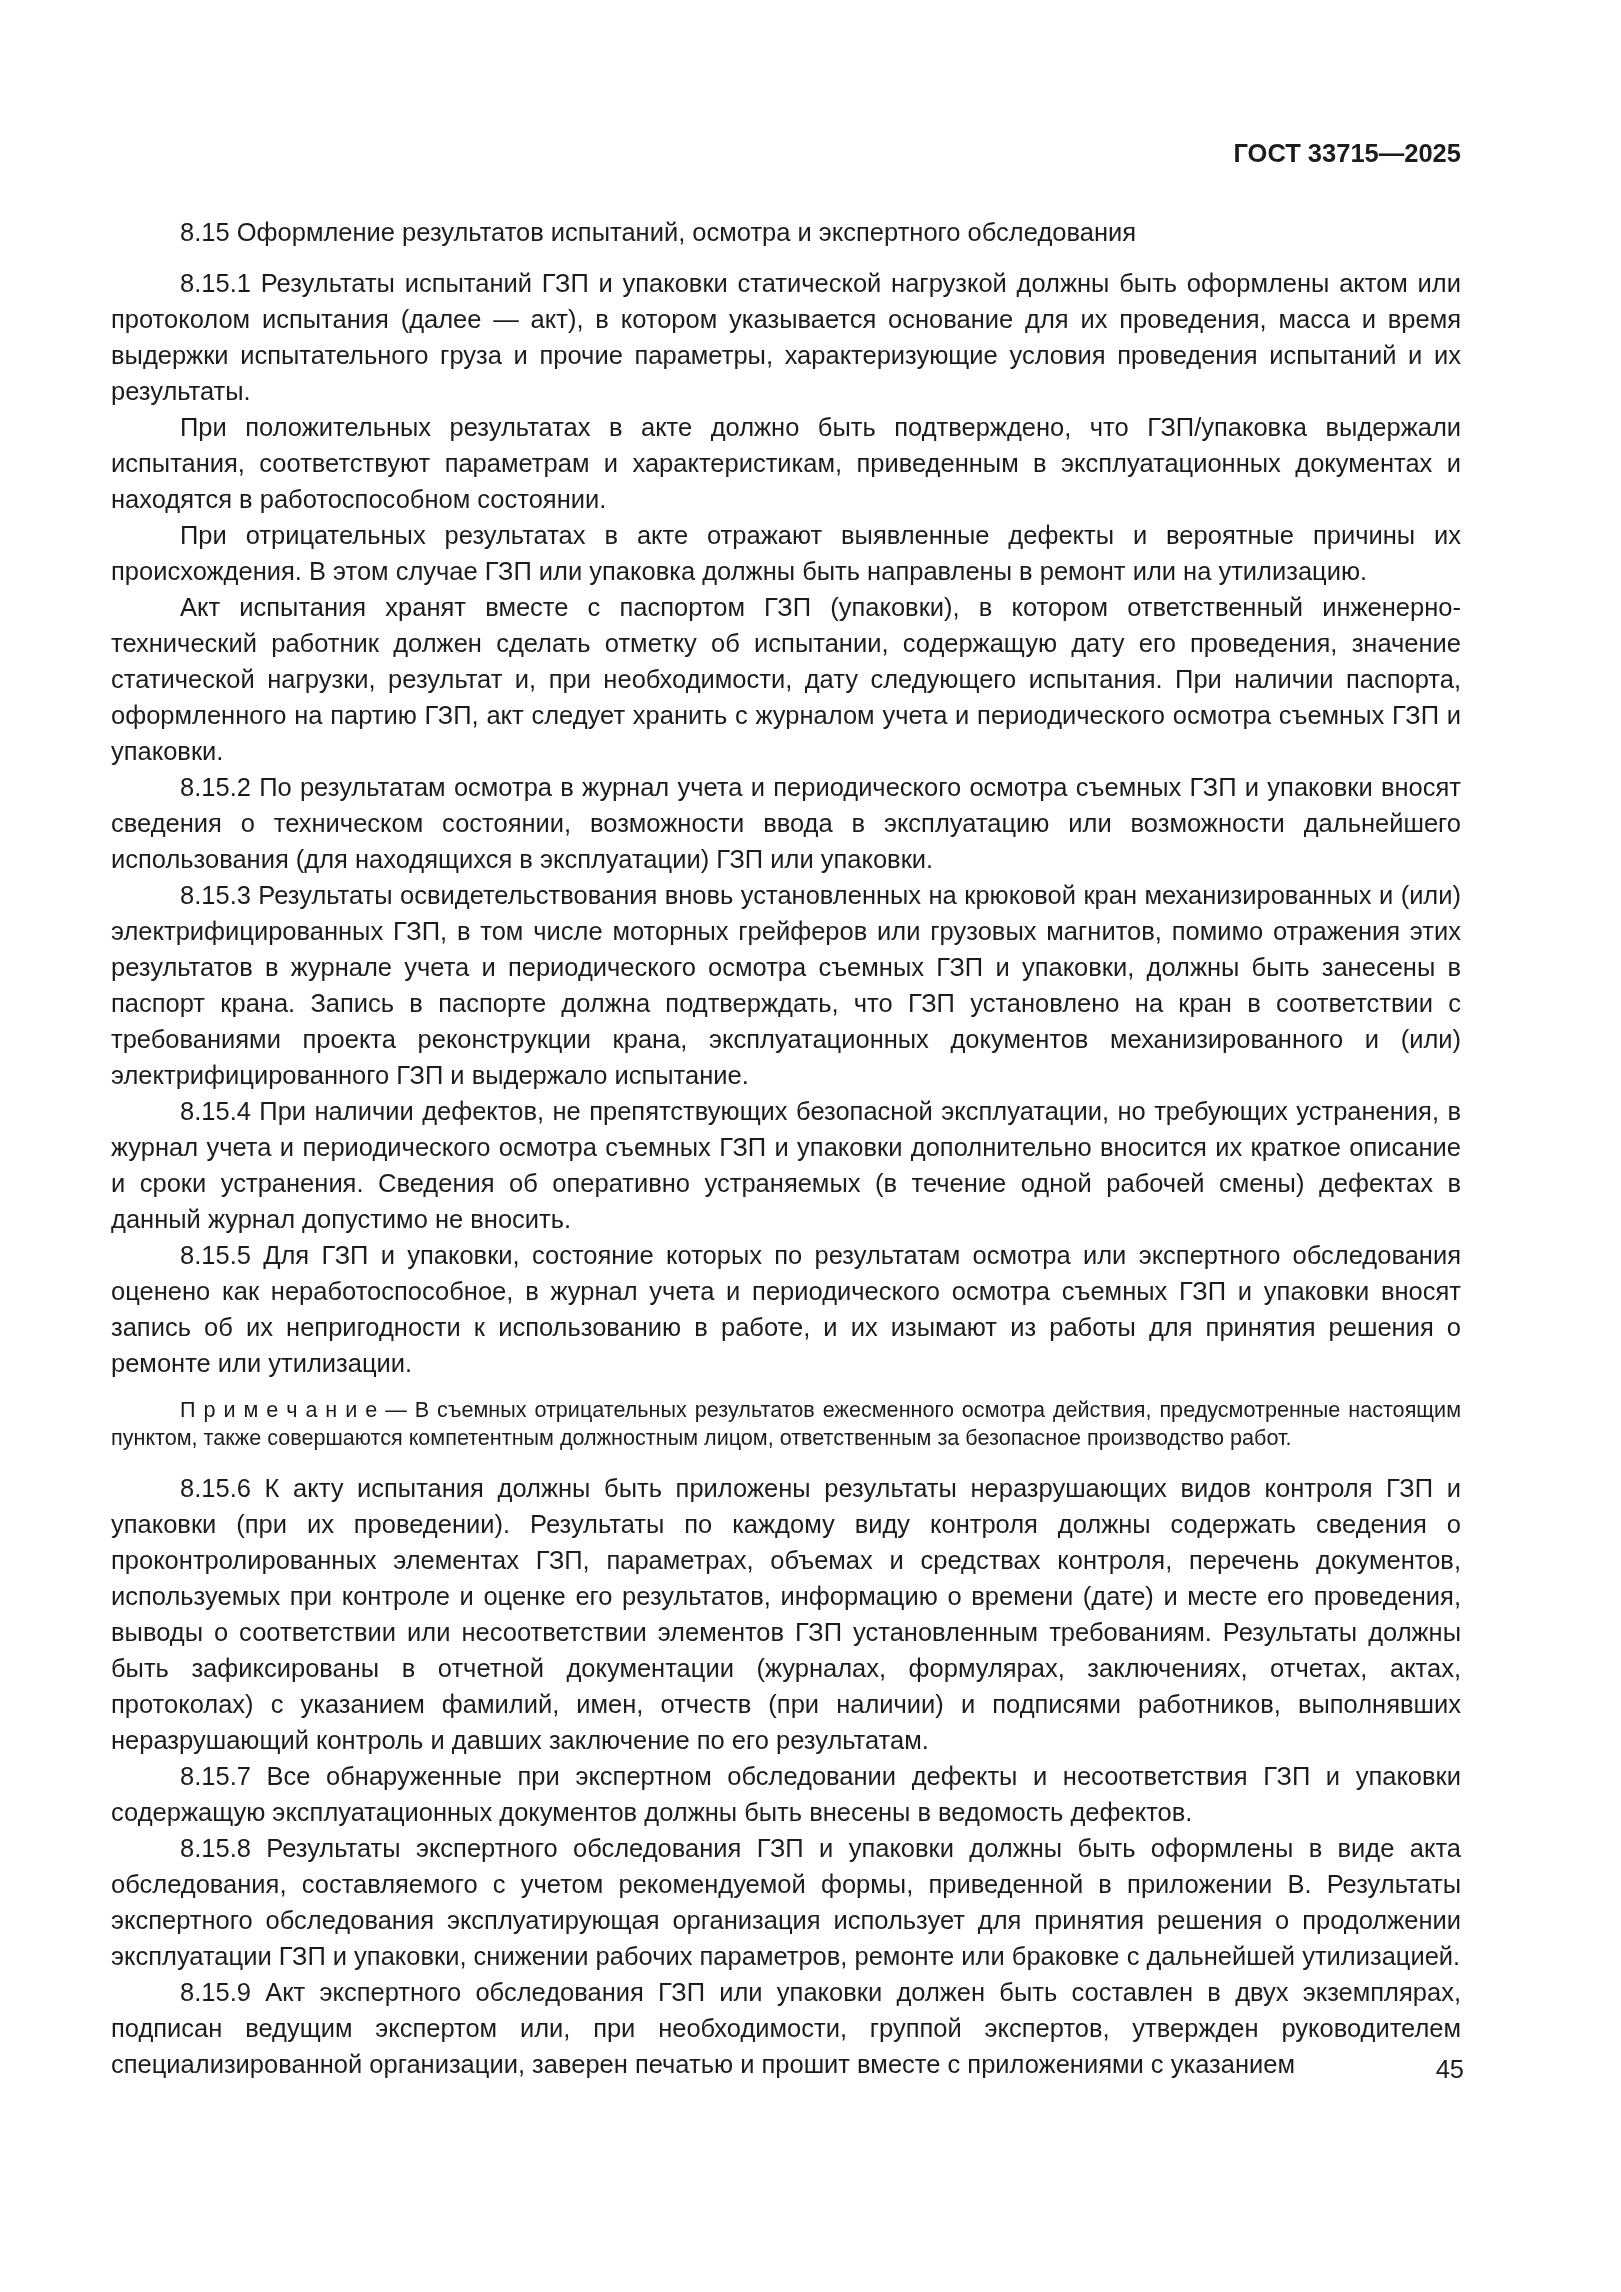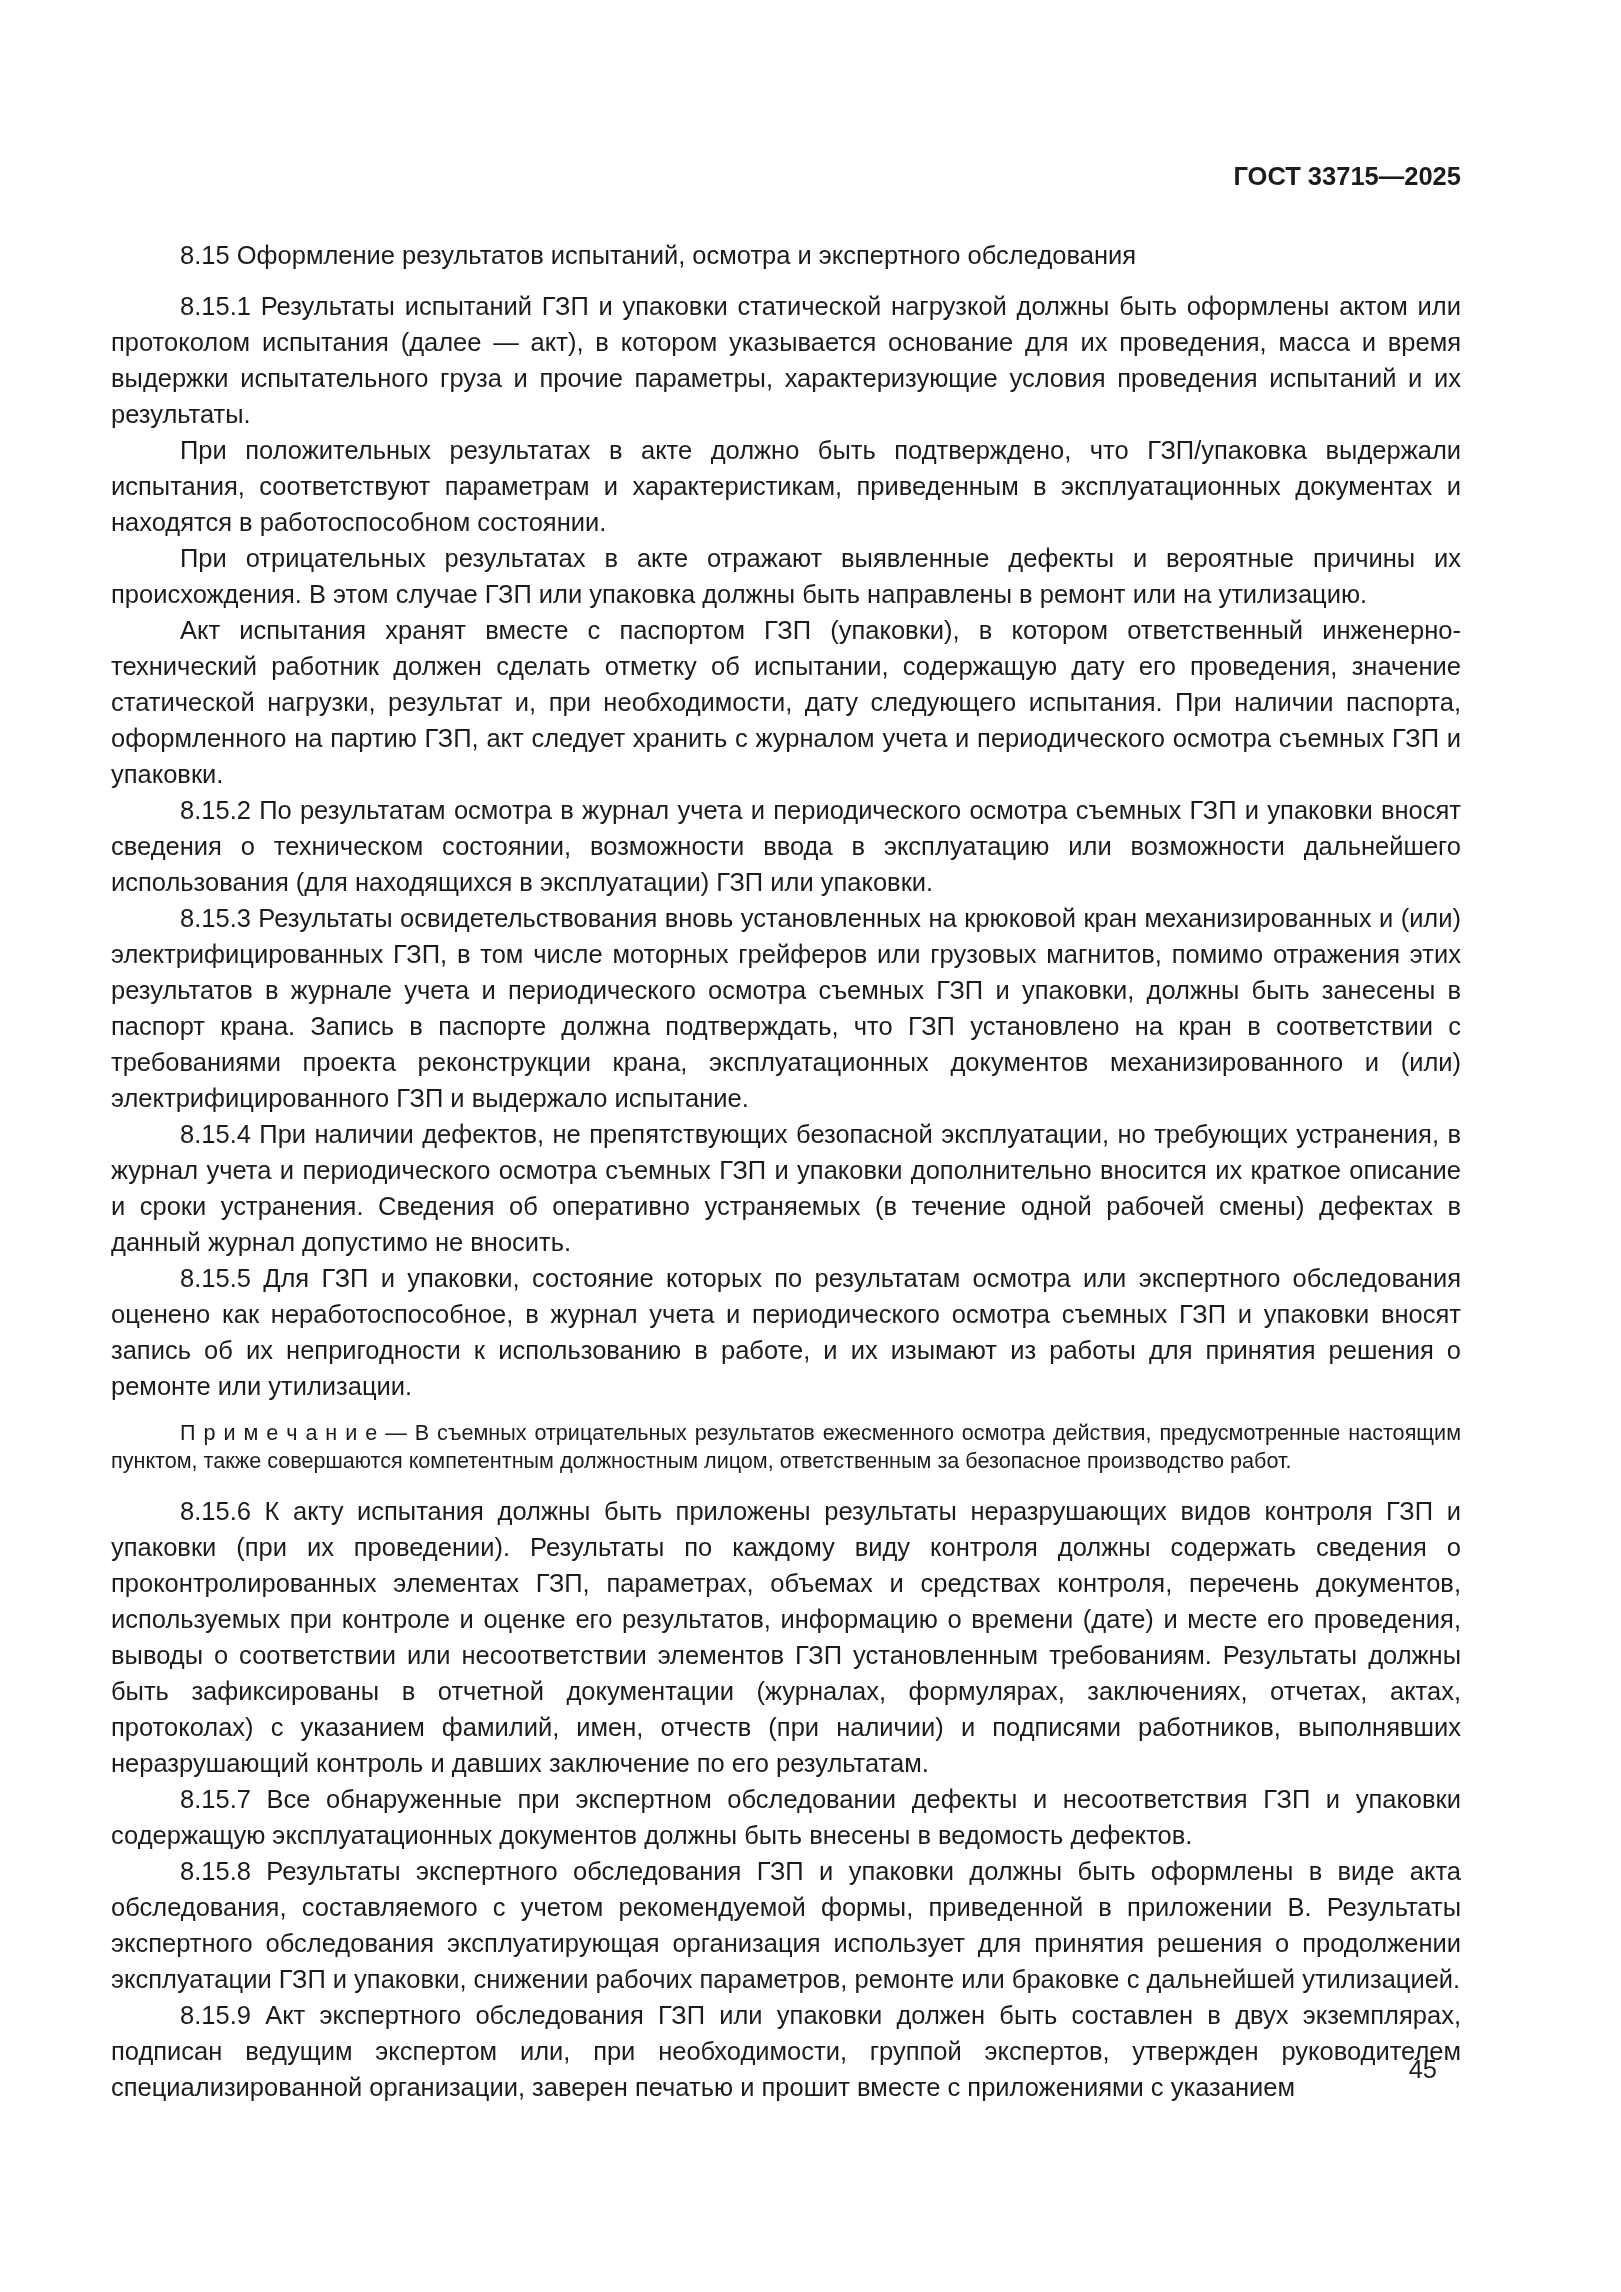--- a/index.html
+++ b/index.html
@@ -9,21 +9,21 @@
     height: 2293px;
     background: #ffffff;
     font-family: "Liberation Sans", sans-serif;
     color: #1c1c1c;
     position: relative;
     overflow: hidden;
   }
   .content {
     position: absolute;
     left: 111px;
-    top: 161px;
+    top: 138px;
     width: 1350px;
   }
   .doc-header {
     text-align: right;
     font-weight: bold;
     font-size: 25.5px;
     line-height: 31px;
     margin: 0 0 47px 0;
   }
   .section-title {
@@ -42,21 +42,21 @@
   }
   p.note {
     font-size: 21.6px;
     line-height: 28px;
     text-align: justify;
     text-indent: 69px;
     margin: 15.7px 0 17.6px 0;
   }
   .page-number {
     position: absolute;
-    right: 184px;
+    right: 157px;
     top: 2054px;
     font-size: 25.5px;
     line-height: 31px;
   }
 </style>
 </head>
 <body>
 
 <div class="content">
 

